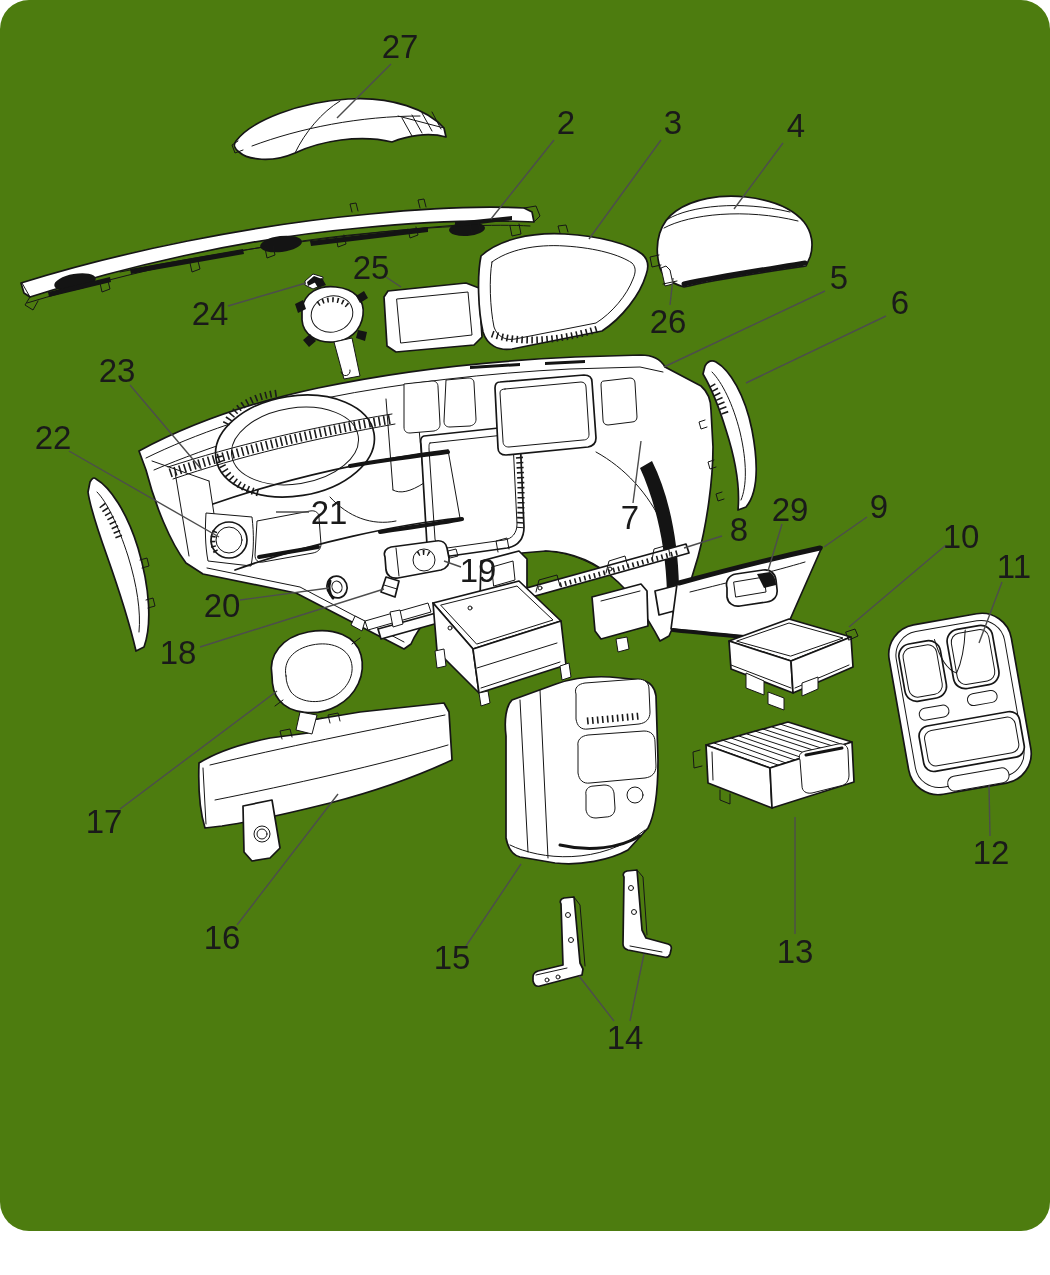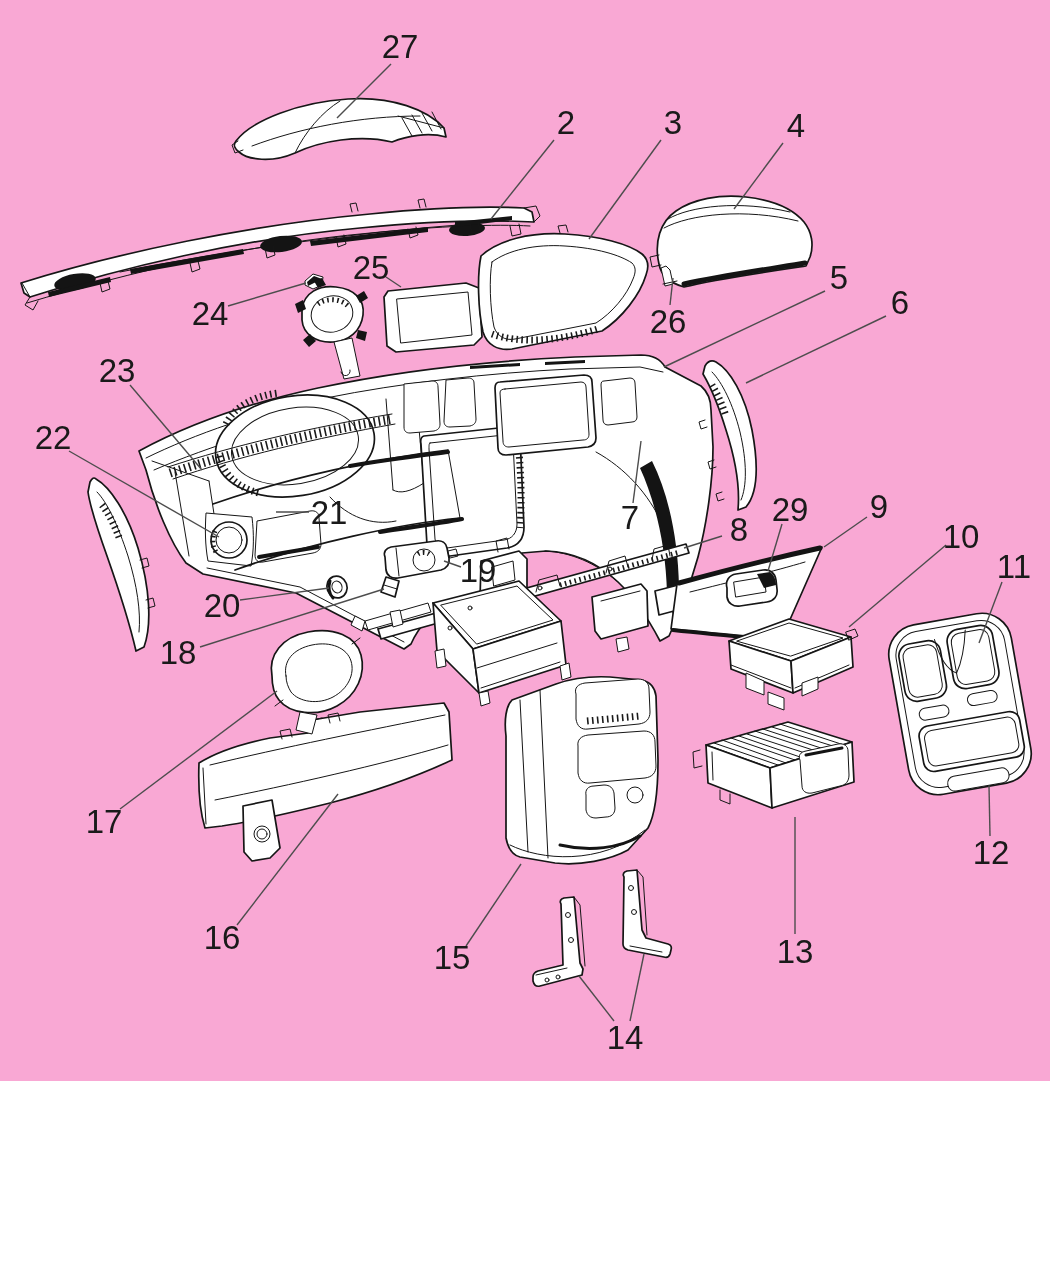--- a/index.html
+++ b/index.html
@@ -1,16 +1,16 @@
 <!DOCTYPE html>
 <html><head>
 <meta charset="utf-8">
 <style>
   html,body{margin:0;padding:0;background:#ffffff;}
-  .stage{width:1050px;height:1081px;background:#f9a8d4;position:relative;overflow:hidden;}
+  .stage{width:1050px;height:1231px;background:#4d7c0f;position:relative;overflow:hidden;border-radius:29px;}
   svg{display:block;}
   .ln{fill:none;stroke:#161616;stroke-width:1.7;stroke-linejoin:round;stroke-linecap:round}
   .fw{fill:#ffffff;stroke:#161616;stroke-width:1.7;stroke-linejoin:round}
   .thin{fill:none;stroke:#161616;stroke-width:1;stroke-linejoin:round;stroke-linecap:round}
   .fwthin{fill:#ffffff;stroke:#161616;stroke-width:1;stroke-linejoin:round}
   .dk{fill:#141414;stroke:none}
   .th3{fill:none;stroke:#141414;stroke-width:3;stroke-linecap:round}
   .th4{fill:none;stroke:#141414;stroke-width:4;stroke-linecap:round}
   .th5{fill:none;stroke:#141414;stroke-width:5;stroke-linecap:round}
   .hatch{fill:none;stroke:#1a1a1a;stroke-dasharray:1.6 3.4}

